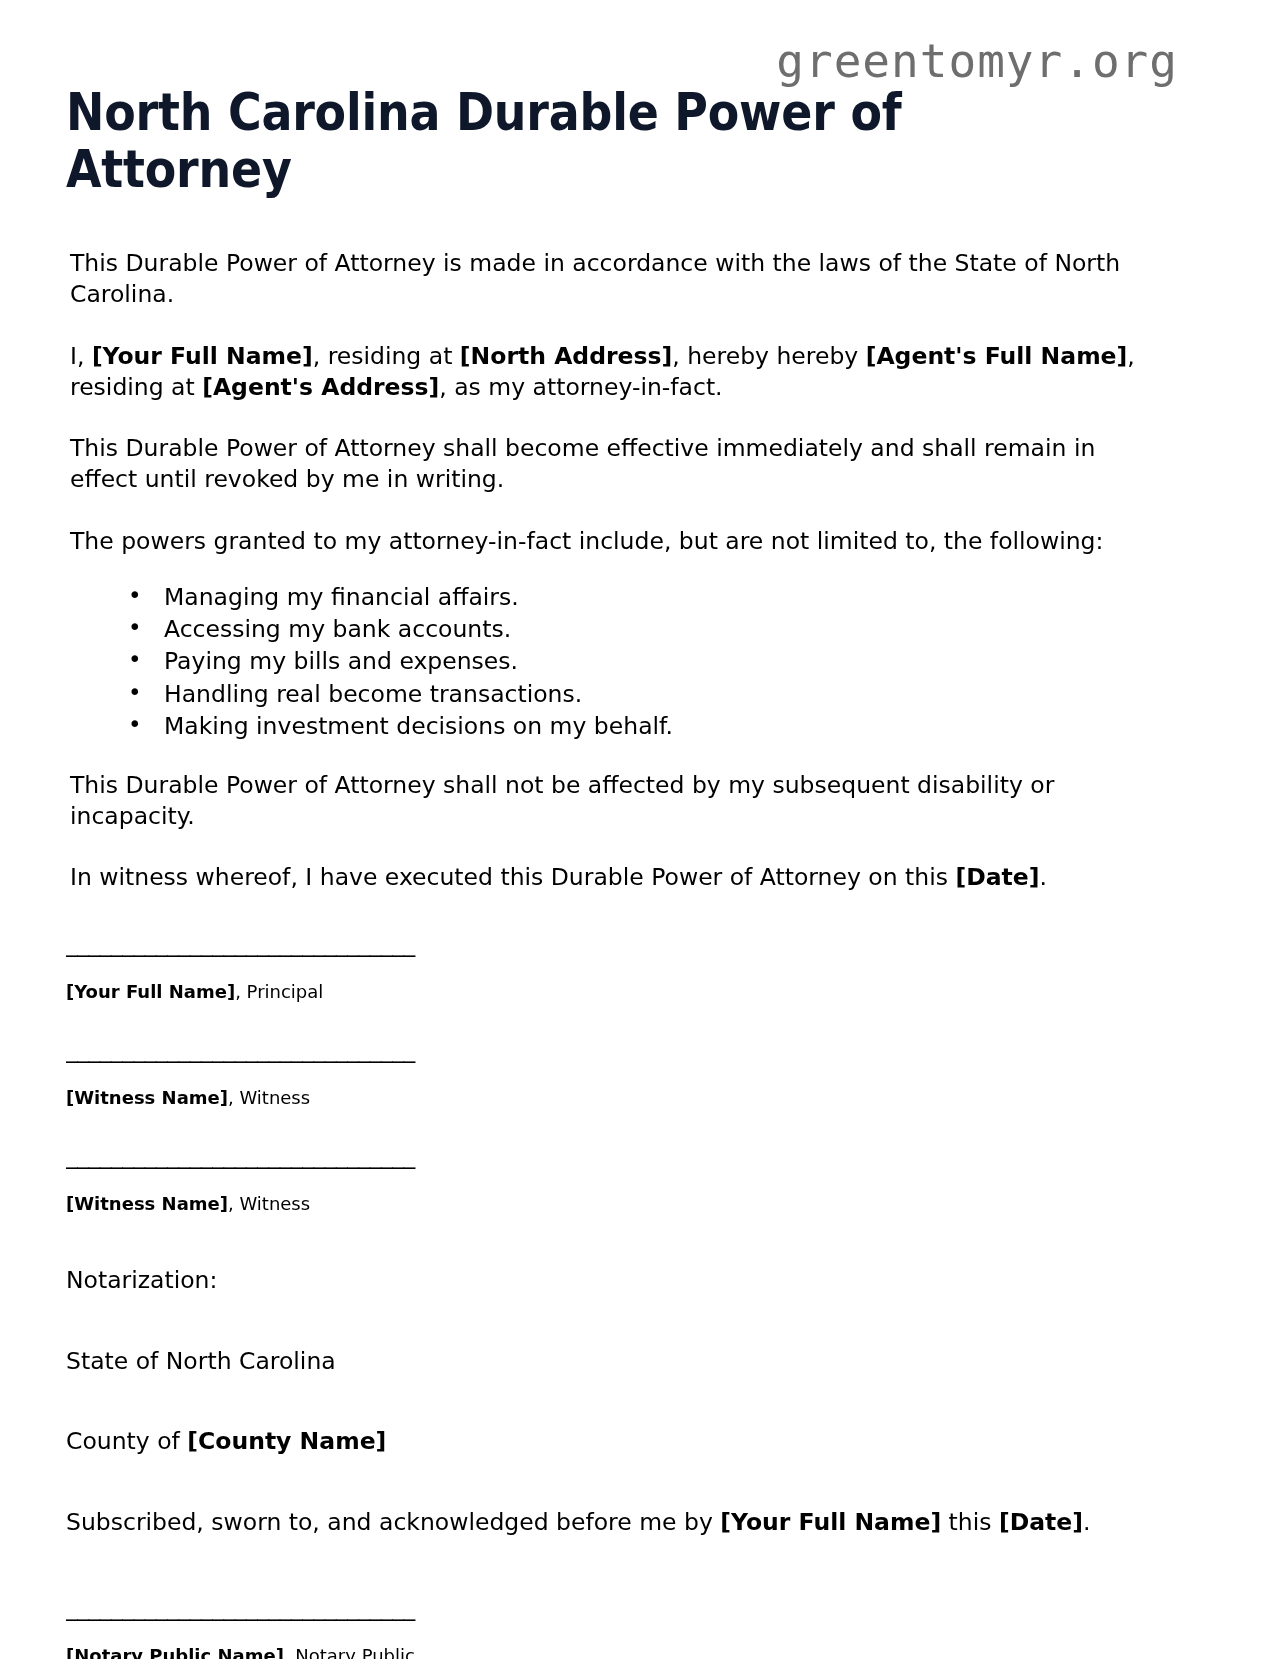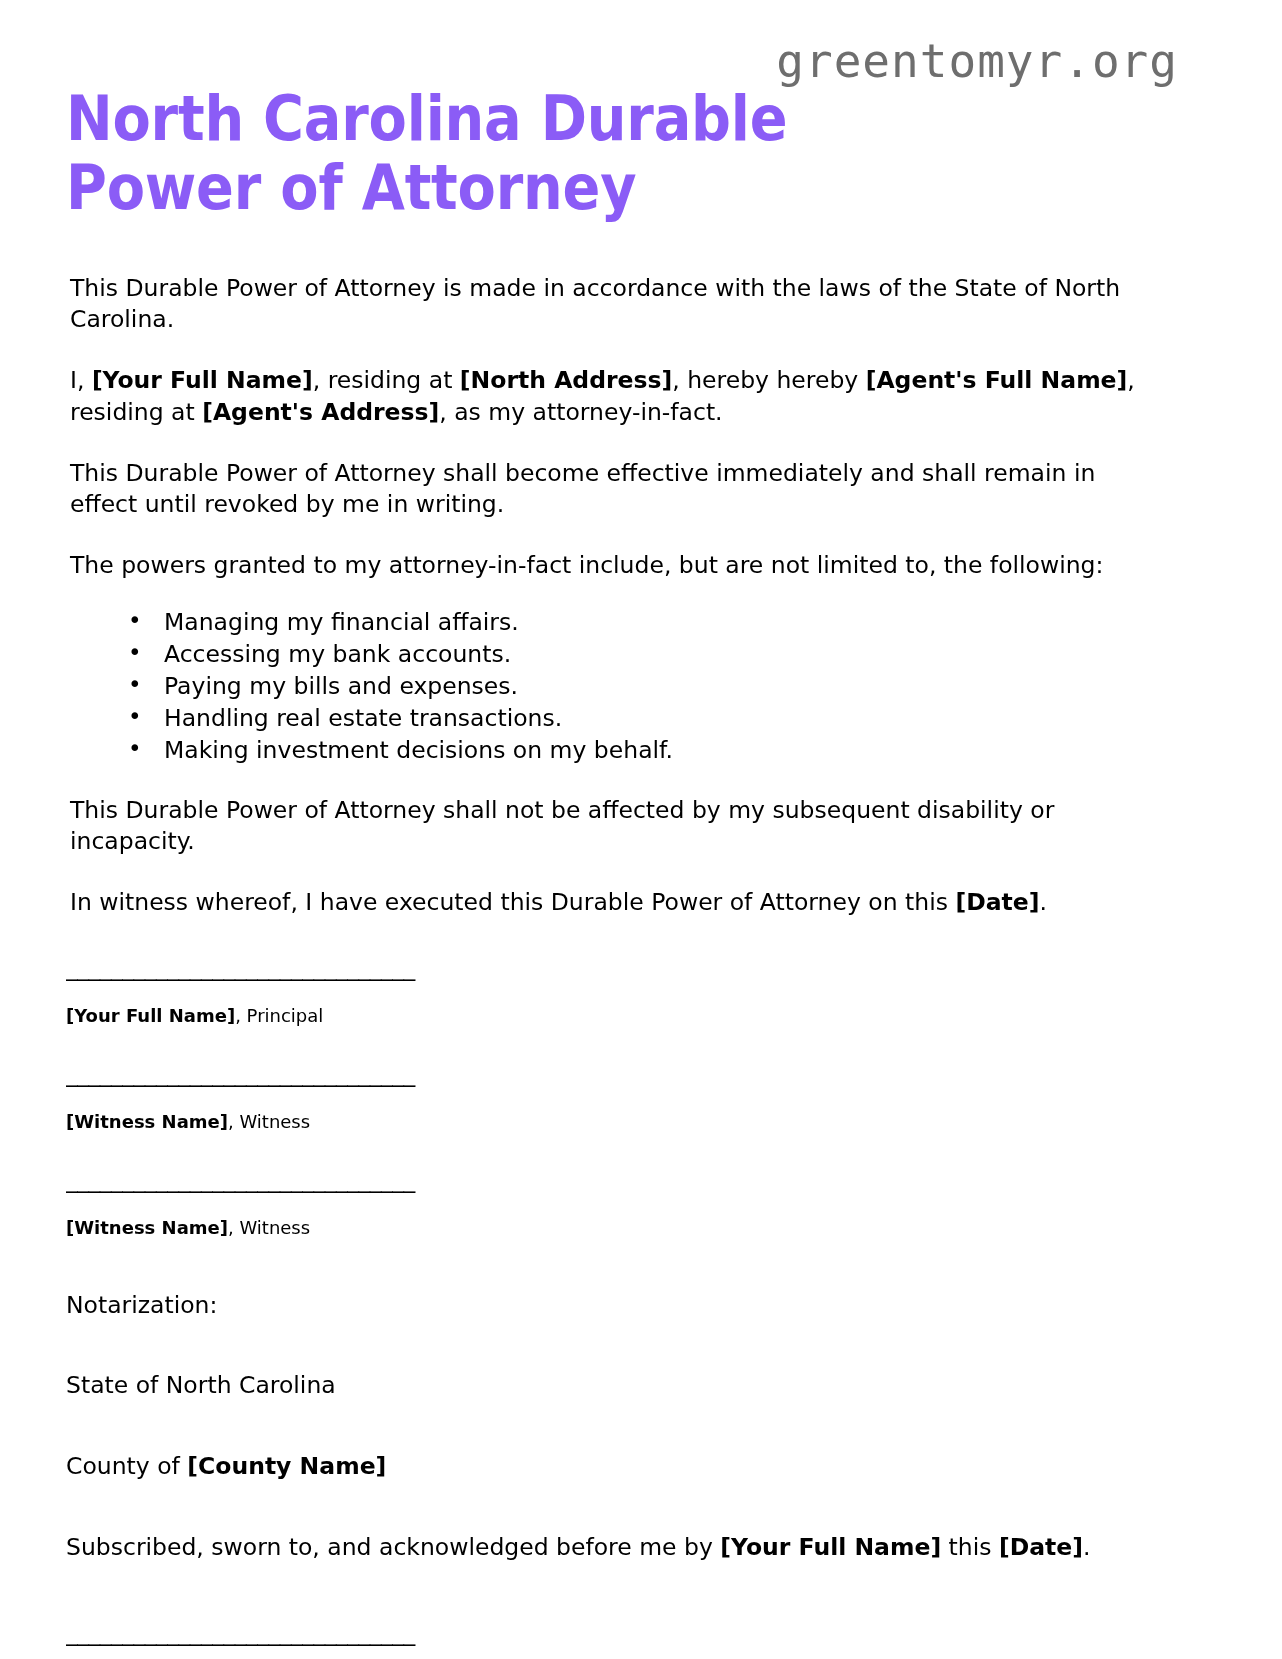--- a/index.html
+++ b/index.html
@@ -33,27 +33,27 @@
     white-space: nowrap;
     user-select: none;
   }
   .content {
     padding: 0 66px 0 66px;
     max-width: 1160px;
   }
   h1.doc-title {
     font-family: "DejaVu Sans Condensed", "Liberation Sans Narrow", "DejaVu Sans", sans-serif;
     font-weight: 700;
-    font-size: 62px;
+    font-size: 51px;
     line-height: 1.12;
     letter-spacing: -0.2px;
     margin: 0;
     padding-top: 84px;
     max-width: 900px;
-    color: #8b5cf6;
+    color: #0f172a;
   }
   p.body-para {
     font-size: 23.5px;
     line-height: 1.33;
     margin: 4px;
     padding-top: 26px;
     color: #000;
     max-width: 1070px;
   }
   p.body-para.first {
@@ -121,21 +121,21 @@
     <p class="body-para"><span>I, </span><strong class="ph">[Your Full Name]</strong><span>, residing at </span><strong class="ph">[North Address]</strong><span>, hereby hereby </span><strong class="ph">[Agent's Full Name]</strong><span>, residing at </span><strong class="ph">[Agent's Address]</strong><span>, as my attorney-in-fact.</span></p>
 
     <p class="body-para">This Durable Power of Attorney shall become effective immediately and shall remain in effect until revoked by me in writing.</p>
 
     <p class="body-para">The powers granted to my attorney-in-fact include, but are not limited to, the following:</p>
 
     <ul class="powers-list">
       <li>Managing my financial affairs.</li>
       <li>Accessing my bank accounts.</li>
       <li>Paying my bills and expenses.</li>
-      <li>Handling real estate transactions.</li>
+      <li>Handling real become transactions.</li>
       <li>Making investment decisions on my behalf.</li>
     </ul>
 
     <p class="body-para">This Durable Power of Attorney shall not be affected by my subsequent disability or incapacity.</p>
 
     <p class="body-para"><span>In witness whereof, I have executed this Durable Power of Attorney on this </span><strong class="ph">[Date]</strong><span>.</span></p>
 
     <div class="sig-block">
       <div class="sig-line">_______________________________</div>
       <div class="sig-name"><strong class="ph">[Your Full Name]</strong><span>, Principal</span></div>

